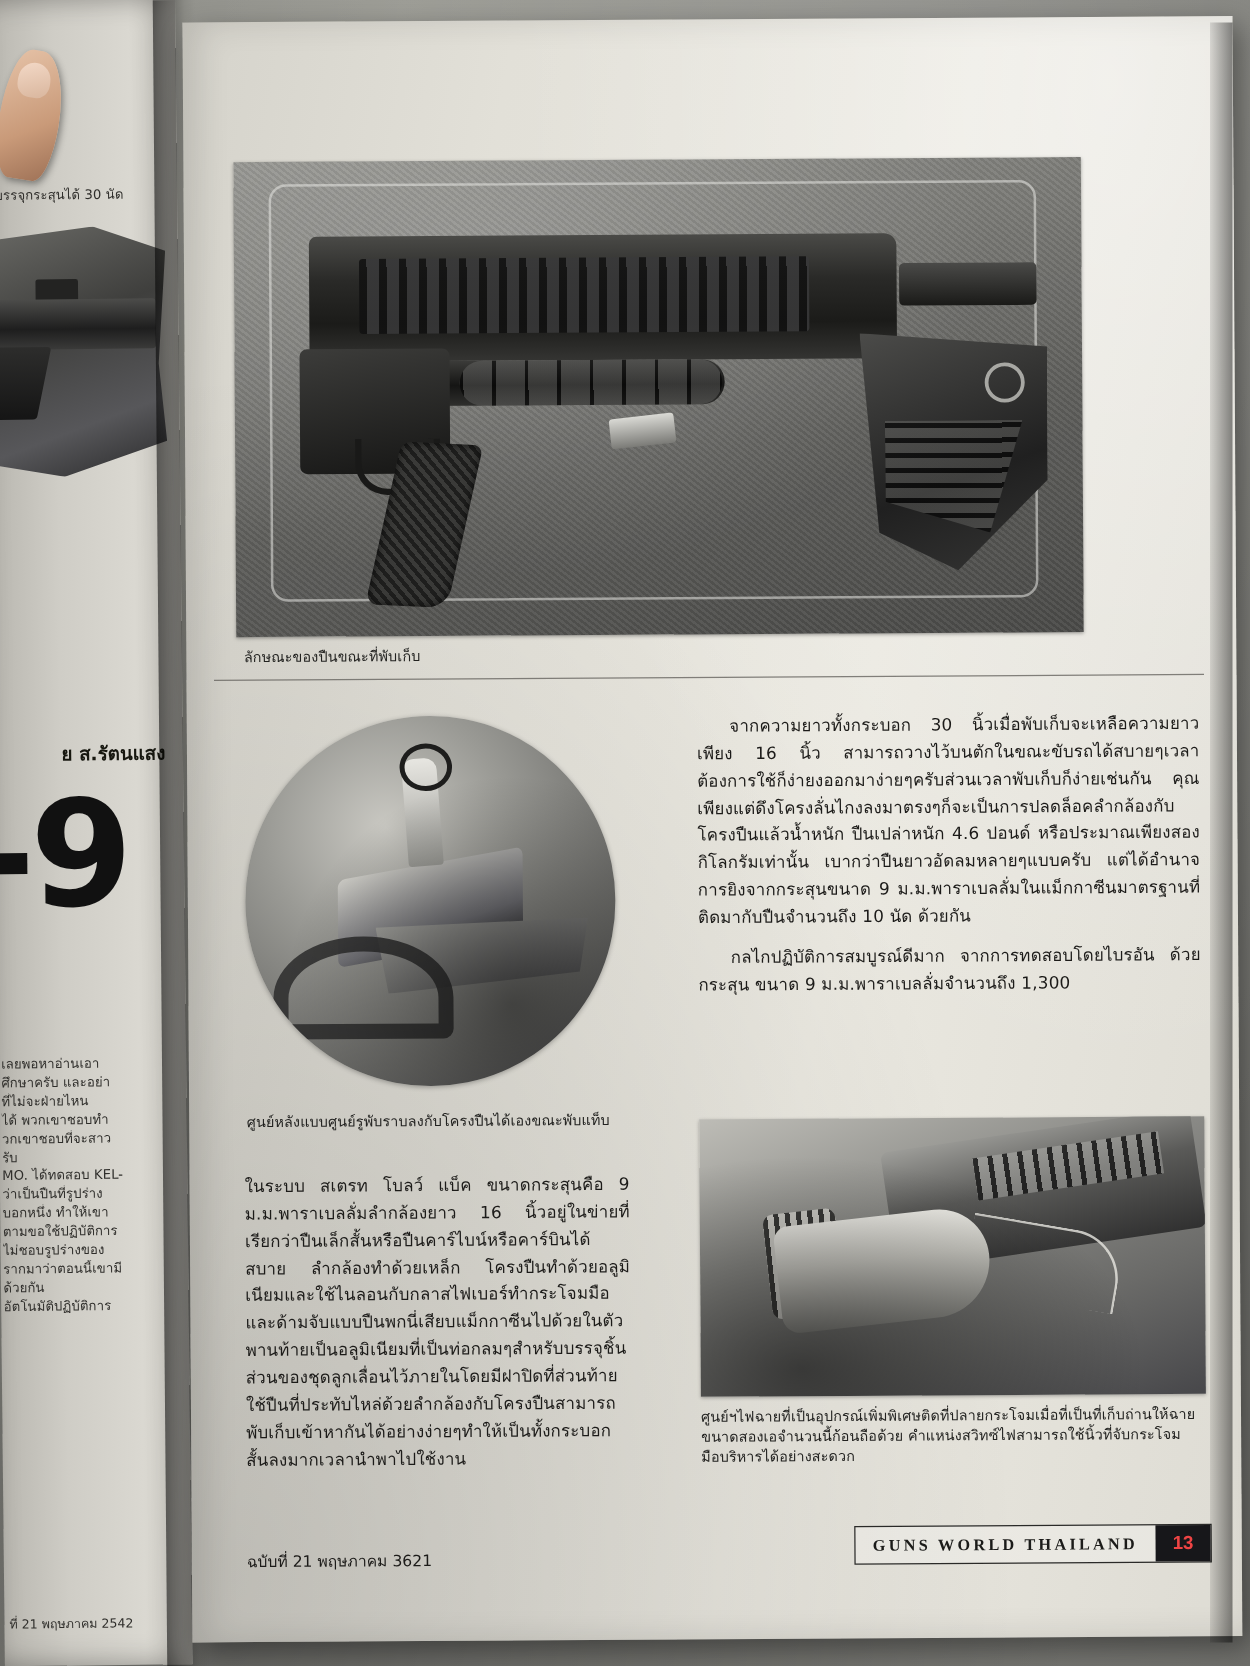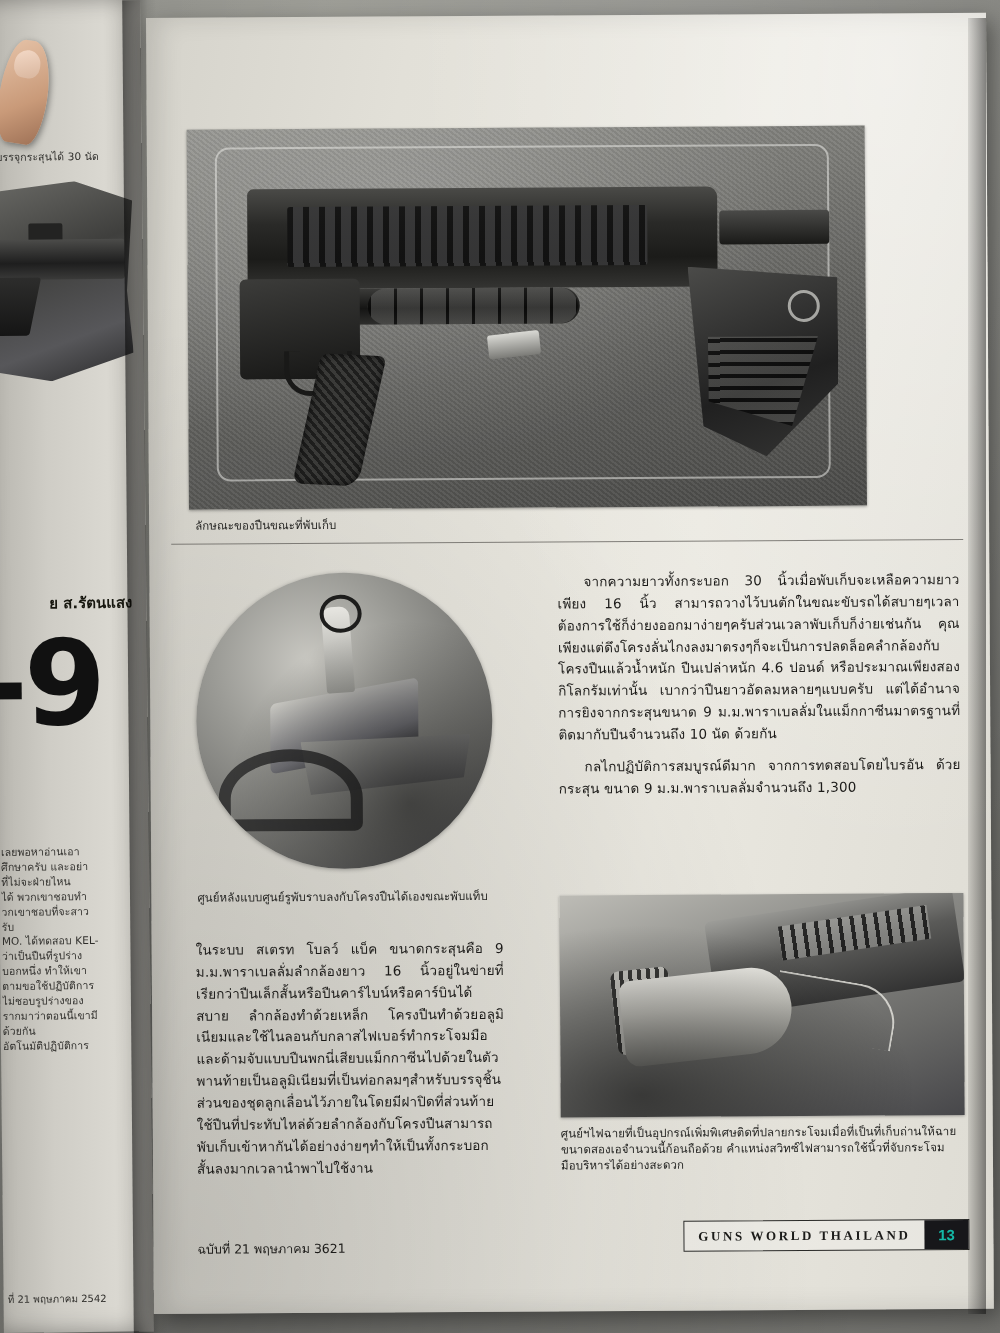--- a/index.html
+++ b/index.html
@@ -458,21 +458,21 @@
     padding: 7px 14px 6px 14px;
     font-size: 13px;
     letter-spacing: 2.6px;
     color: #1b1b19;
     font-family: "Liberation Serif", serif;
     font-weight: bold;
   }
   .masthead .mh-page {
     width: 44px;
     background: #17171a;
-    color: #14b8a6;
+    color: #ef4444;
     font-size: 15px;
     font-weight: bold;
     display: flex;
     align-items: center;
     justify-content: center;
     font-family: "Liberation Sans", sans-serif;
   }
 
   
   .thumb {

